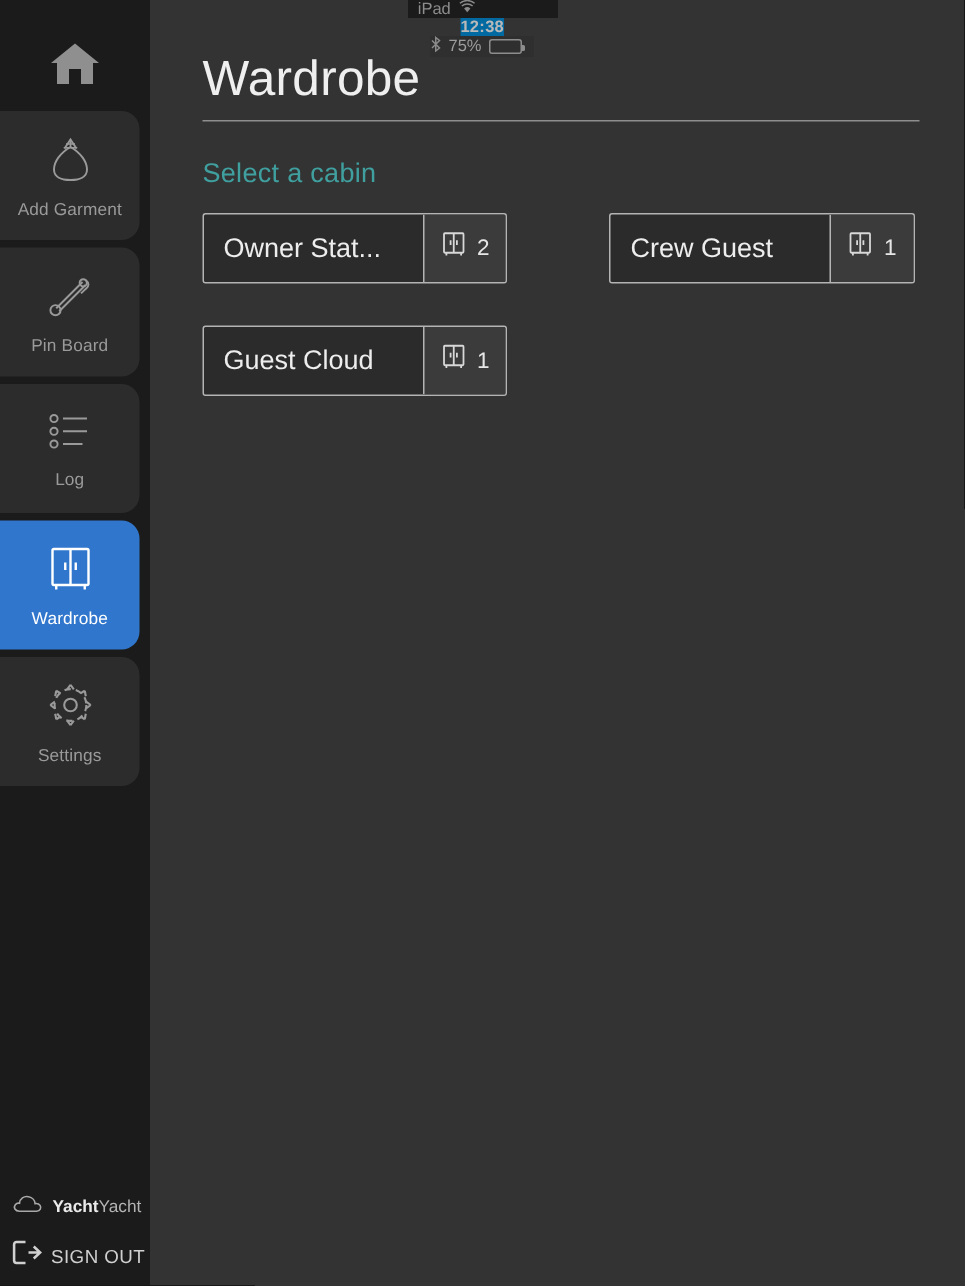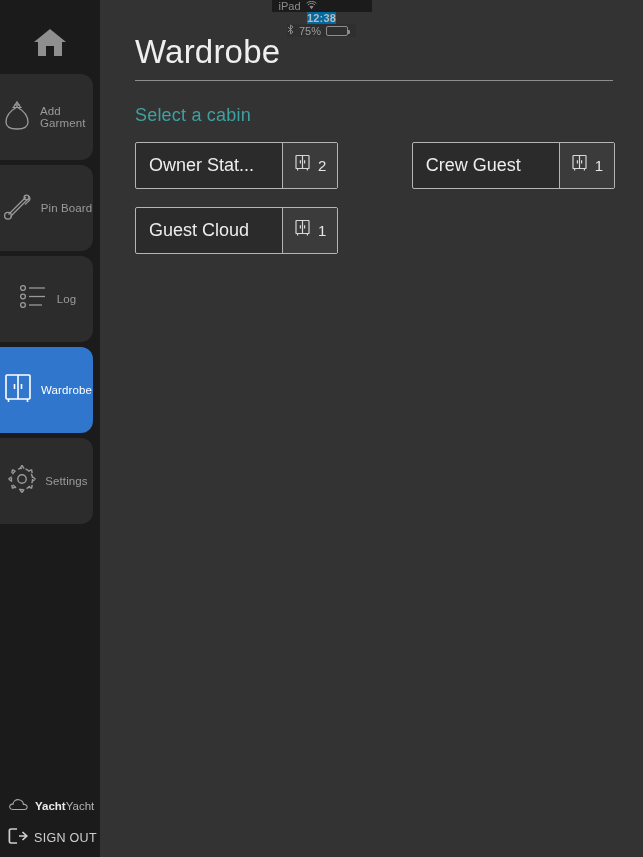--- a/index.html
+++ b/index.html
@@ -104,21 +104,21 @@
     box-sizing: border-box;
   }
   .nav-item {
     position: relative;
     width: 93px;
     height: 86px;
     margin-bottom: 0px;
     background: #2c2c2c;
     border-radius: 0 12px 12px 0;
     display: flex;
-    flex-direction: row;
+    flex-direction: column;
     align-items: center;
     justify-content: center;
     gap: 6px;
     box-sizing: border-box;
   }
   .nav-item.active {
     background: #3076cc;
     width: 93px;
   }
   .nav-label {
@@ -202,22 +202,21 @@
     font-size: 18px;
     color: #40a0a0;
     letter-spacing: .2px;
   }
 
   .cabin-grid {
     margin: 16px 0 0 35px;
     width: 480px;
     display: flex;
     flex-wrap: wrap;
-    gap: 18px 68px;
-    justify-content: space-between;
+    gap: 28px 68px;
   }
   .cabin-card {
     display: flex;
     align-items: stretch;
     border: 1px solid #b4b4b4;
     border-radius: 2px;
     height: 45px;
     background: #2b2b2b;
     cursor: pointer;
     overflow: hidden;

